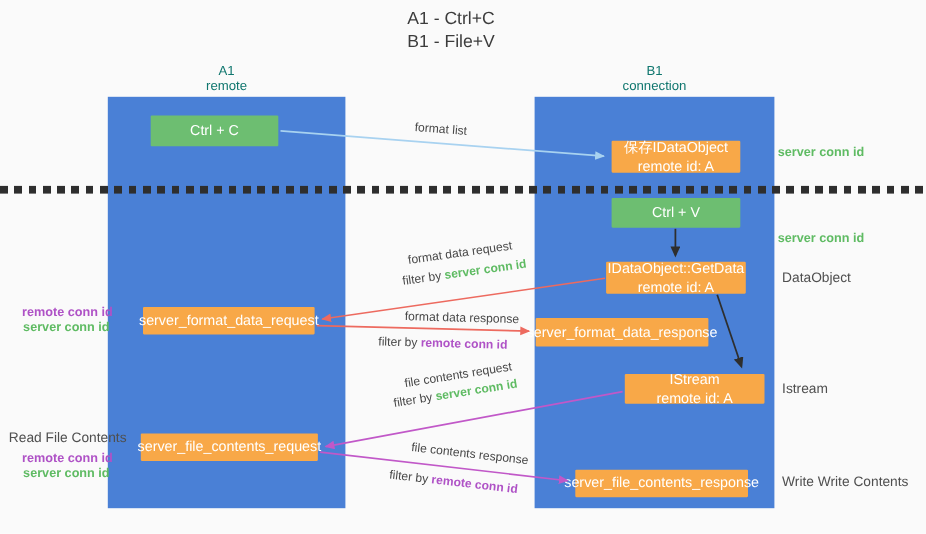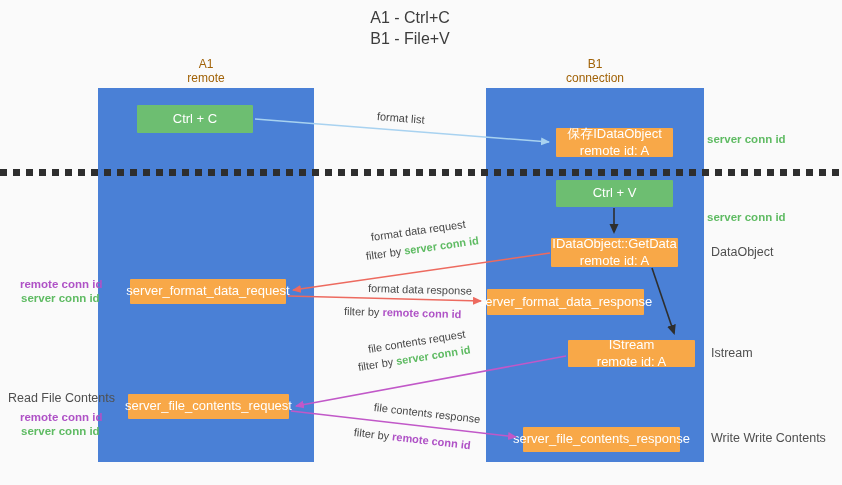--- a/index.html
+++ b/index.html
@@ -7,21 +7,21 @@
     --arrow-red:#ed6a5f; --arrow-magenta:#c158c8; --arrow-lightblue:#a8d2f0;
     --arrow-black:#2e2e2e; --text-green:#5fbb63; --text-purple:#af52c6;
     --text-gray:#4f4f4f; --text-dark:#3c3c3c;
   }
   * { margin:0; padding:0; box-sizing:border-box; }
   body { font-family:"Liberation Sans", sans-serif; background:#fff; }
   .canvas { position:relative; width:842px; height:485px; background:var(--bg); overflow:hidden; }
   .title { position:absolute; left:0; top:8px; width:820px; text-align:center;
            font-size:16px; color:var(--text-dark); line-height:1.3; z-index:4; }
   .col { position:absolute; background:var(--column-blue); z-index:1; }
-  .col-head { position:absolute; text-align:center; font-size:12px; color:#a16207; z-index:4; line-height:1.18; }
+  .col-head { position:absolute; text-align:center; font-size:12px; color:#0f766e; z-index:4; line-height:1.18; }
   .box { position:absolute; display:flex; flex-direction:column; align-items:center; justify-content:center;
          color:#fff; font-size:13px; line-height:1.3; text-align:center; z-index:2; border-radius:1px; }
   .green { background:var(--box-green); }
   .orange { background:var(--box-orange);text-align:right; }
   .divider { position:absolute; left:0; top:169px; width:842px; height:7px; z-index:6;
              background:repeating-linear-gradient(to right, var(--arrow-black) 0 7px, transparent 7px 13px); }
   svg.arrows { position:absolute; left:0; top:0; z-index:3; }
   .st-blue { stroke:var(--arrow-lightblue); } .mk-blue { fill:var(--arrow-lightblue); }
   .st-black { stroke:var(--arrow-black); } .mk-black { fill:var(--arrow-black); }
   .st-red { stroke:var(--arrow-red); } .mk-red { fill:var(--arrow-red); }

